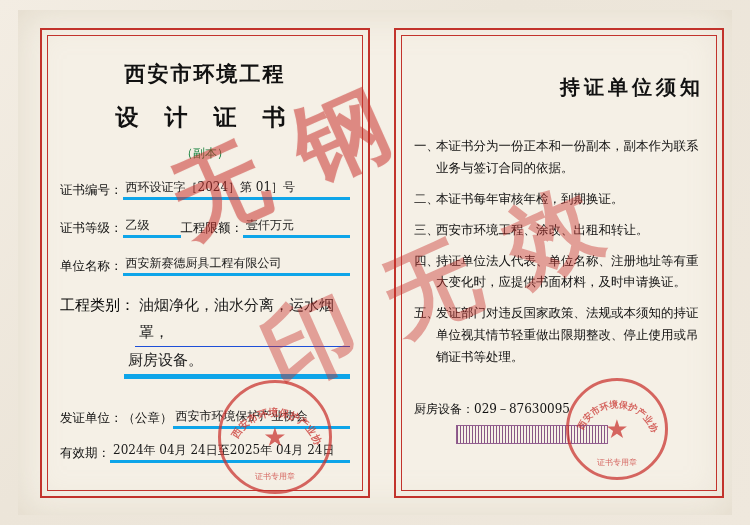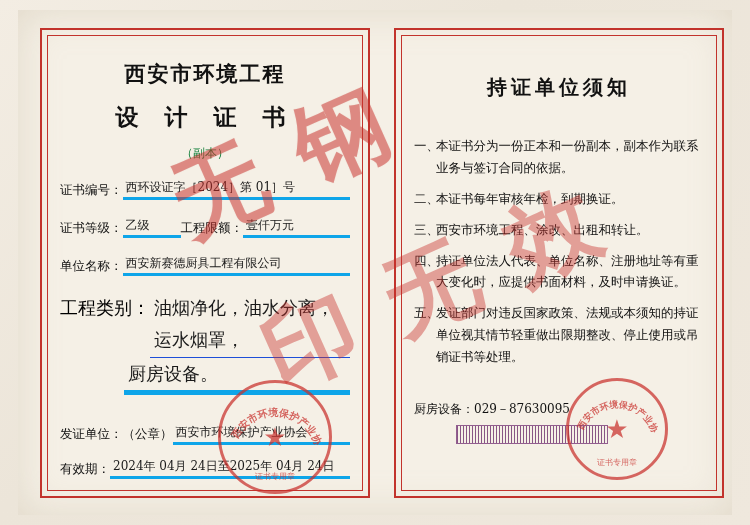--- a/index.html
+++ b/index.html
@@ -53,33 +53,33 @@
   }
   .flabel{white-space:nowrap;}
   .fval{
     flex:1;border-bottom:3px solid #0ea5e9;padding:0 3px 1px 3px;
     font-size:12px;
   }
   .hand{
     font-family:"DejaVu Serif","Liberation Serif",serif;
     color:#1a1a1a;
   }
-  .multiline{margin-top:16px;font-size:18px;line-height:1.8;
+  .multiline{margin-top:16px;font-size:15px;line-height:1.8;
     font-family:"DejaVu Serif","Liberation Serif",serif;}
   .multiline .lbl{white-space:nowrap;}
   .ml-row{display:flex;}
   .ml-val{flex:1;border-bottom:1px solid #1d4ed8;padding-left:4px;}
   .ml-val2{margin-left:64px;border-bottom:5px solid #0ea5e9;padding-left:4px;}
 
   .issuer{margin-top:28px;align-items:center;}
   .valid{margin-top:12px;}
 
   
   .rtitle{
-    text-align:center;font-size:20px;font-weight:bold;color:#111;
+    text-align:right;font-size:20px;font-weight:bold;color:#111;
     letter-spacing:4px;margin-top:30px;
     font-family:"DejaVu Serif","Liberation Serif",serif;
   }
   .notes{margin-top:34px;}
   .note{
     display:flex;font-size:12.5px;line-height:1.75;color:#111;
     margin-bottom:9px;
     font-family:"DejaVu Serif","Liberation Serif",serif;
   }
   .note .num{width:22px;flex:none;}

